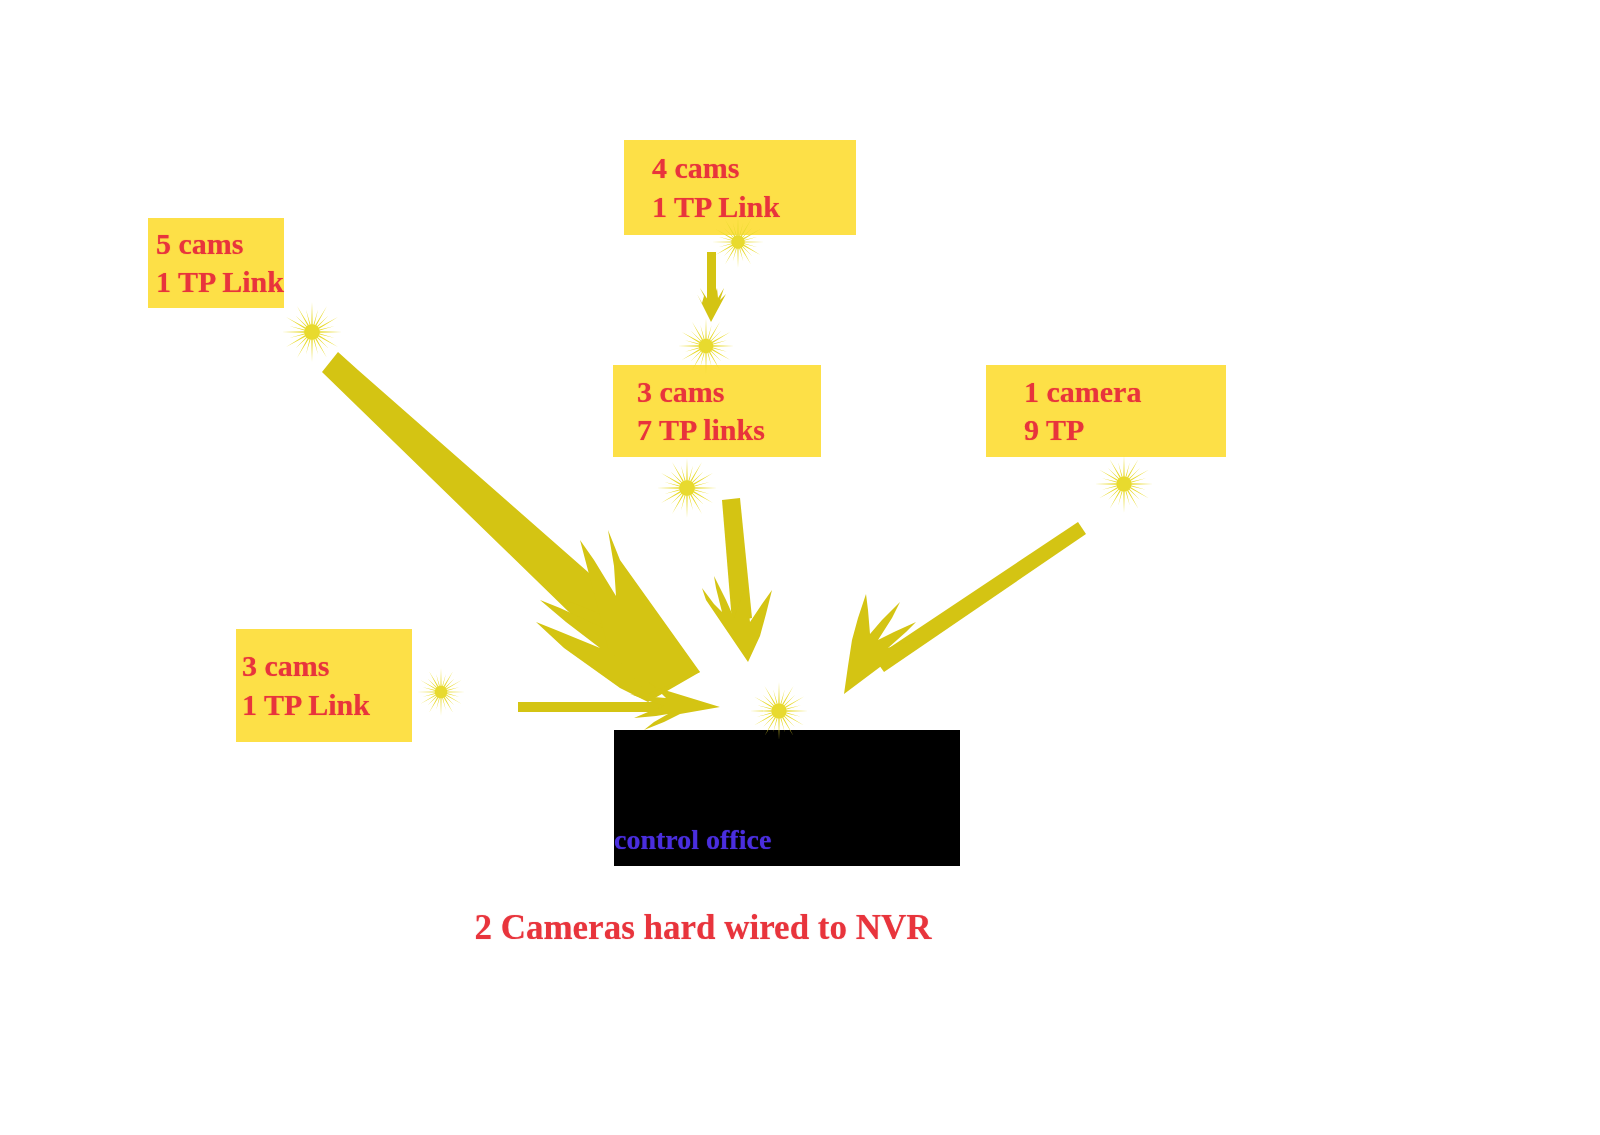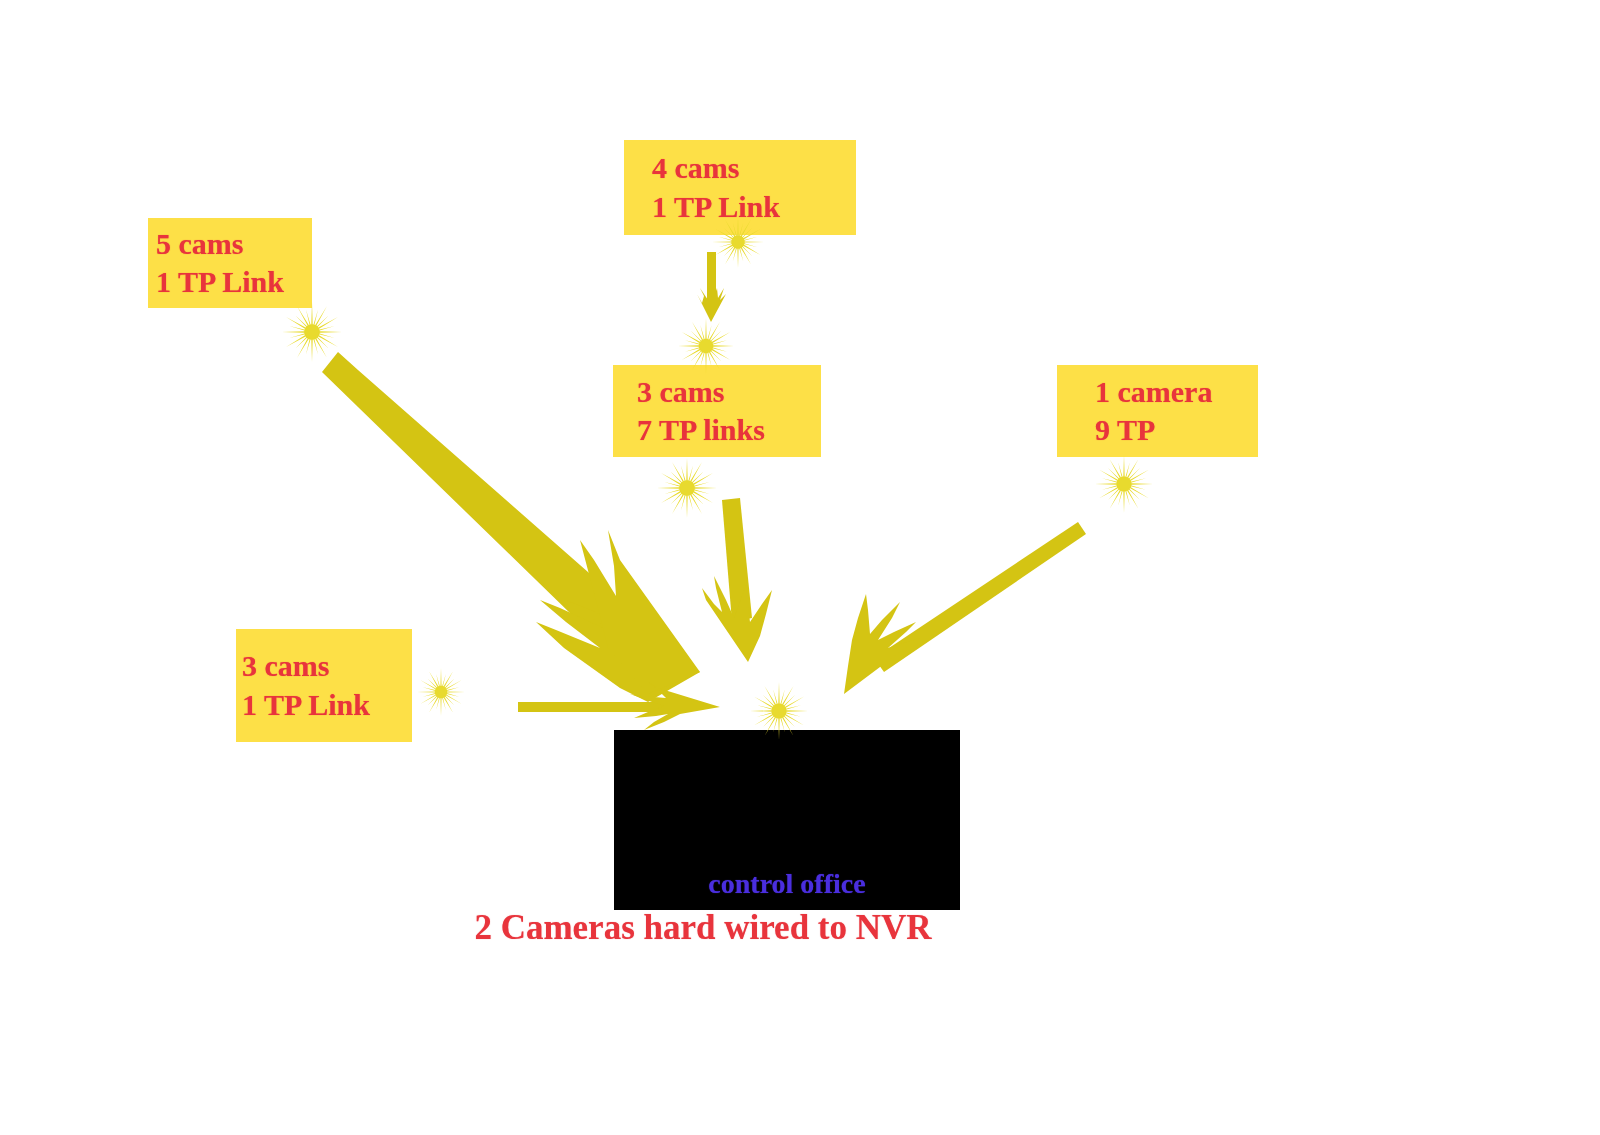--- a/index.html
+++ b/index.html
@@ -29,37 +29,37 @@
   }
   .node-line {
     color: #e8343c;
     font-weight: bold;
     font-size: 30px;
     line-height: 1.28;
     white-space: nowrap;
     text-shadow: 0 0 1px rgba(232,52,60,0.6);
   }
   
-  #box-5cams   { left:148px; top:218px;  width:164px; height:90px;  padding-left:8px; }
+  #box-5cams   { left:148px; top:218px;  width:136px; height:90px;  padding-left:8px; }
   #box-4cams   { left:624px; top:140px;  width:232px; height:95px;  padding-left:28px; }
   #box-3cams2tp{ left:613px; top:365px;  width:208px; height:92px;  padding-left:24px; }
-  #box-1camera { left:1057px;top:365px;  width:201px; height:92px;  padding-left:38px; }
+  #box-1camera { left:986px;top:365px;  width:240px; height:92px;  padding-left:38px; }
   #box-3cams1tp{ left:236px; top:629px;  width:176px; height:113px; padding-left:6px; }
 
   #box-control {
     position: absolute;
     left: 614px;
     top: 730px;
     width: 346px;
-    height: 180px;
+    height: 136px;
     background: #000000;
     z-index: 5;
     display: flex;
     align-items: flex-end;
-    justify-content: center;
+    justify-content: flex-start;
     box-sizing: border-box;
     padding-bottom: 10px;
   }
   #control-label {
     color: #4a2ede;
     font-weight: bold;
     font-size: 28px;
     text-shadow: 0 0 1px rgba(74,46,222,0.7);
   }
   #caption {

